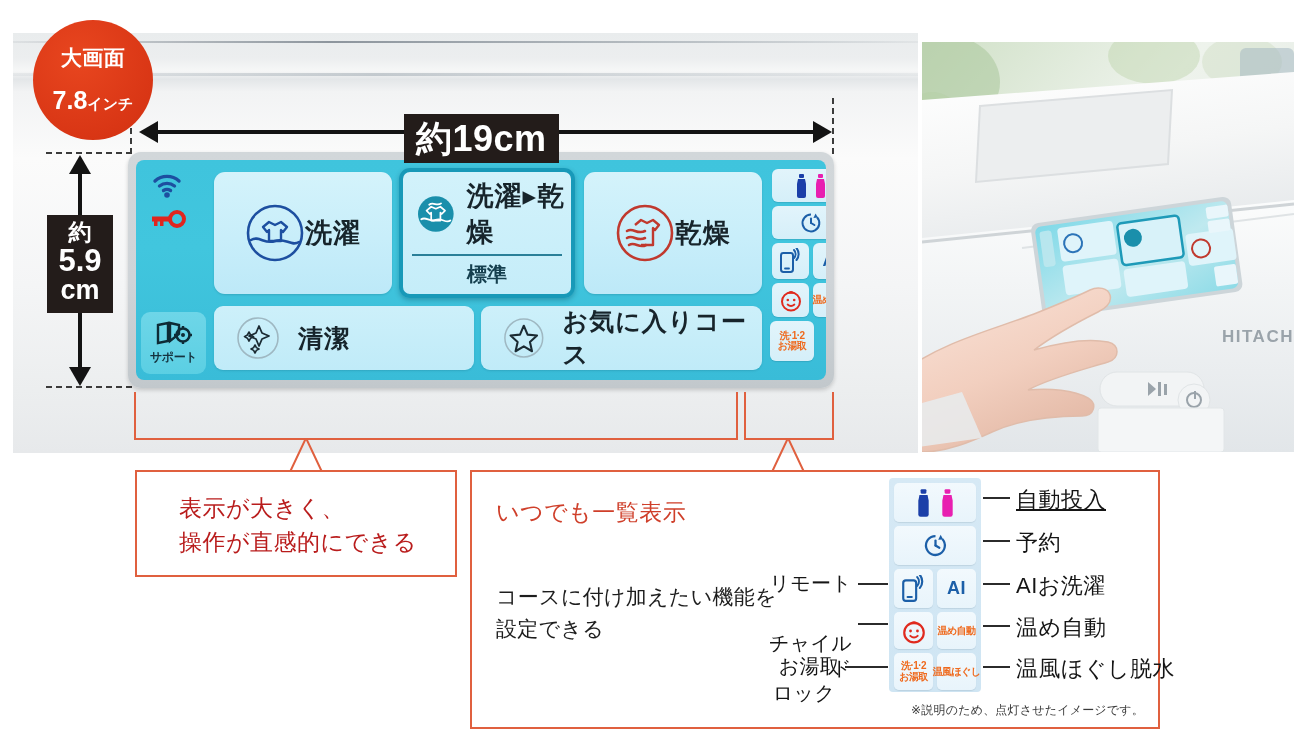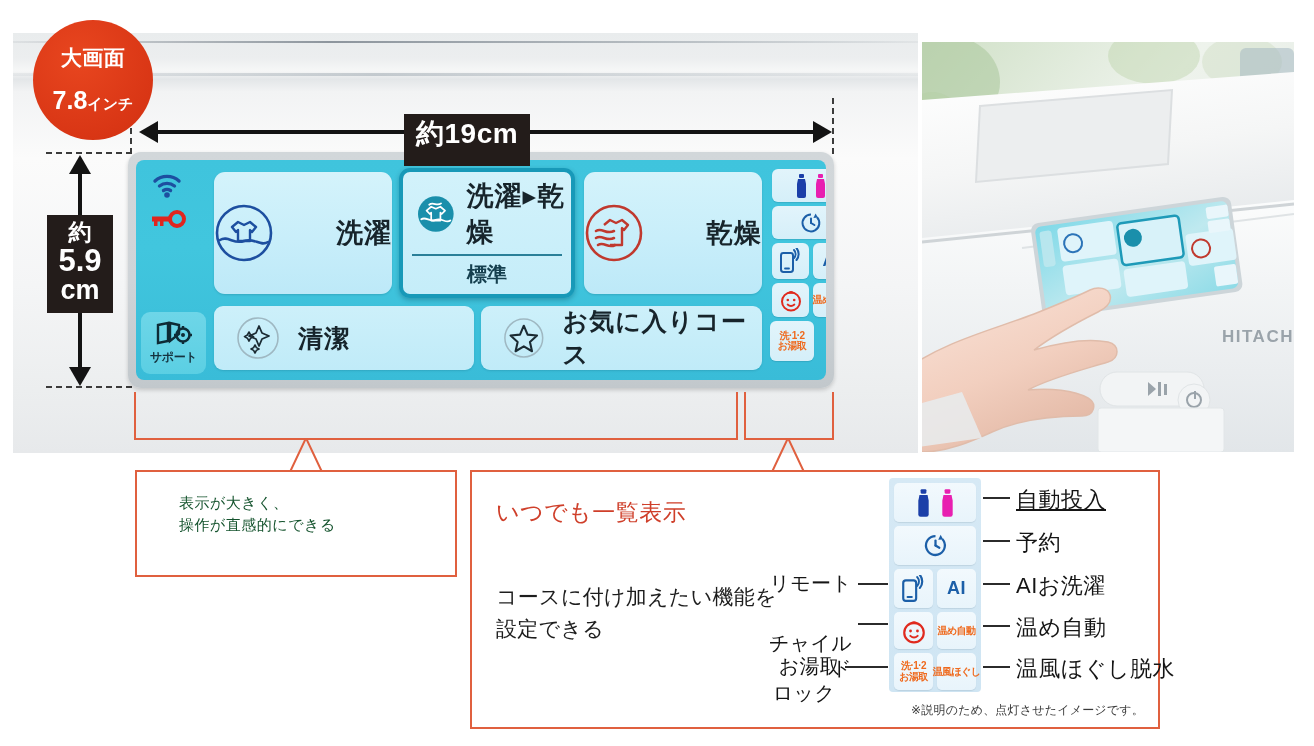--- a/index.html
+++ b/index.html
@@ -48,22 +48,22 @@
   .dash-v{position:absolute;border-left:2px dashed #3b3b3b;width:0;}
   .arrow-line-h{position:absolute;height:4px;background:#131313;}
   .arrow-line-v{position:absolute;width:4px;background:#131313;}
   .ar{position:absolute;width:0;height:0;}
   .ar-left{border-top:11px solid transparent;border-bottom:11px solid transparent;border-right:19px solid #131313;}
   .ar-right{border-top:11px solid transparent;border-bottom:11px solid transparent;border-left:19px solid #131313;}
   .ar-up{border-left:11px solid transparent;border-right:11px solid transparent;border-bottom:19px solid #131313;}
   .ar-down{border-left:11px solid transparent;border-right:11px solid transparent;border-top:19px solid #131313;}
 
   #dim-w-label{
-    position:absolute;left:404px;top:114px;padding:4px 12px 16px;
-    background:#231c1a;color:#fff;font-size:28px;font-weight:700;letter-spacing:.5px;
+    position:absolute;left:404px;top:114px;padding:4px 12px 4px;
+    background:#231c1a;color:#fff;font-size:36px;font-weight:700;letter-spacing:.5px;
     white-space:nowrap;z-index:12;line-height:1.15;
   }
   #dim-h-label{
     position:absolute;left:47px;top:215px;width:66px;padding:6px 0 8px;
     background:#231c1a;color:#fff;text-align:center;z-index:12;line-height:1.02;
   }
   #dim-h-label .d1{font-size:23px;font-weight:700;display:block;}
   #dim-h-label .d2{font-size:31px;font-weight:700;display:block;margin-top:1px;}
   #dim-h-label .d3{font-size:27px;font-weight:700;display:block;}
 
@@ -88,21 +88,21 @@
     border-radius:9px 9px 9px 9px;
     background:linear-gradient(180deg,#6ed6e8 0%,#5bcfe3 100%);
     display:flex;flex-direction:column;align-items:center;justify-content:center;gap:1px;
   }
   #support-btn .sp-label{font-size:12px;font-weight:700;color:#15333f;letter-spacing:-.5px;}
 
   
   .course-btn{
     position:absolute;border-radius:11px;box-sizing:border-box;
     background:linear-gradient(180deg,#d4f3fb 0%,#c8eefa 55%,#bde9f8 100%);
-    display:flex;align-items:center;justify-content:space-between;
+    display:flex;align-items:center;justify-content:center;
     box-shadow:0 1px 2px rgba(0,60,80,.18);
   }
   .course-btn.sel{
     background:linear-gradient(180deg,#d2f2fb 0%,#c5edf9 100%);
     border:4px solid #1899b8;flex-direction:column;gap:0;justify-content:center;
     box-shadow:0 2px 5px rgba(0,50,70,.3);
   }
   .cb-title{font-size:27px;font-weight:700;color:#17242b;letter-spacing:1px;}
   .cb-row{display:flex;align-items:center;gap:11px;margin-left:13px;}
   .cb-sub{
@@ -143,21 +143,21 @@
   .or-text{font-size:10px;font-weight:700;color:#ef6a1e;letter-spacing:-.6px;white-space:nowrap;}
   .hw-text{font-size:10px;font-weight:700;color:#ef6a1e;letter-spacing:-.6px;}
   .rline{position:absolute;background:#e0603f;}
 
   
   .callout{
     position:absolute;border:2px solid #e0603f;box-sizing:border-box;background:#fff;
   }
   #callout1{left:135px;top:470px;width:322px;height:107px;}
   #callout1 .ctext{
-    position:absolute;left:42px;top:20px;color:#14532d;font-size:15px;font-weight:400;
+    position:absolute;left:42px;top:20px;color:#b91c1c;font-size:23px;font-weight:400;
     line-height:1.47;letter-spacing:.5px;
   }
   #callout2{left:470px;top:470px;width:690px;height:259px;}
   #c2-head{
     position:absolute;left:24px;top:24px;color:#cf3f2a;font-size:23px;font-weight:400;
     line-height:1.45;letter-spacing:.5px;
   }
   #c2-body{
     position:absolute;left:24px;top:109px;color:#1d1d1d;font-size:21px;font-weight:400;
     line-height:1.5;letter-spacing:.3px;

